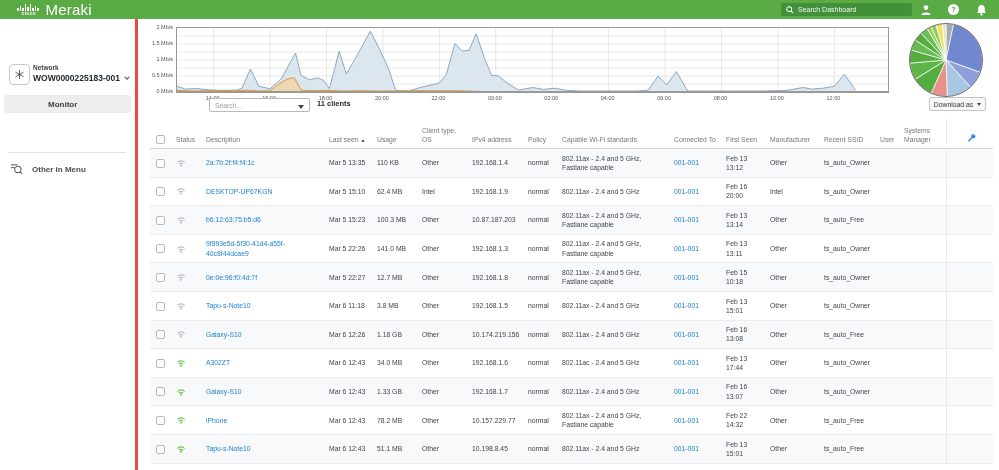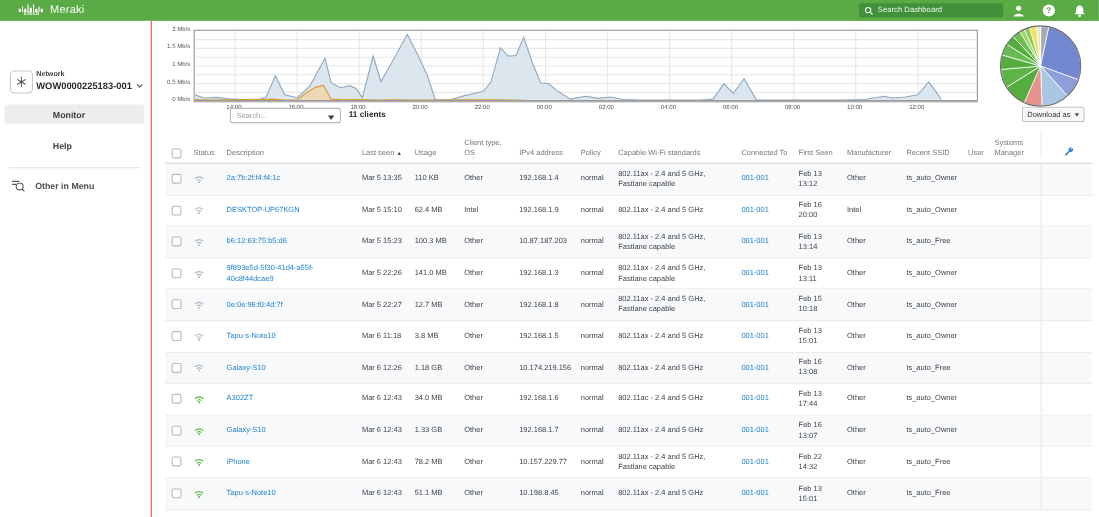--- a/index.html
+++ b/index.html
@@ -6,29 +6,29 @@
   body { font-family:"Liberation Sans","DejaVu Sans",sans-serif; background:#fff; }
   #app { position:relative; width:999px; height:470px; background:#fff; overflow:hidden; }
 
   
   .topbar { position:absolute; left:0; top:0; width:999px; height:19px; background:#5aaa46; display:flex; align-items:center; }
   .logo { display:flex; align-items:center; margin-left:17px; }
   .logo-bars { display:flex; align-items:flex-end; gap:1px; height:7px; margin-right:2px; }
   .logo-bars i { display:block; width:1.5px; background:#fff; }
   .logo-cisco-wrap { display:flex; flex-direction:column; align-items:center; line-height:1; }
   .logo-cisco { font-size:5px; color:#fff; font-weight:bold; letter-spacing:.3px; }
-  .brand { color:#ffffff; font-size:10px; margin-left:5px; font-weight:400; letter-spacing:.2px; }
+  .brand { color:#ffffff; font-size:15px; margin-left:5px; font-weight:400; letter-spacing:.2px; }
   .dash-search { position:absolute; left:781px; top:3px; width:131px; height:13px; background:#41903a; border-radius:2px; display:flex; align-items:center; padding:0 5px; }
   .dash-search .mag { margin-right:4px; }
   .dash-search .ph { color:#f2f7f0; font-size:7px; }
   .tb-icon { position:absolute; top:3px; width:13px; height:13px; display:flex; align-items:center; justify-content:center; }
   .help-circle { width:11px; height:11px; background:#fff; border-radius:50%; color:#4d9e3e; font-size:7.5px; font-weight:bold; display:flex; align-items:center; justify-content:center; }
 
   
-  .sidebar { position:absolute; left:0; top:19px; width:138px; height:451px; background:#fff; border-right:1px solid #ef4444; }
+  .sidebar { position:absolute; left:0; top:19px; width:138px; height:451px; background:#fff; border-right:3px solid #ef4444; }
   .net-icon-box { position:absolute; left:9px; top:45px; width:21px; height:21px; border:1px solid #c8c8c8; border-radius:4px; display:flex; align-items:center; justify-content:center; }
   .net-label { position:absolute; left:33px; top:45px; font-size:6.5px; font-weight:bold; color:#3a3f44; }
   .net-name { position:absolute; left:33px; top:54px; font-size:8.5px; font-weight:bold; color:#24292e; display:flex; align-items:center; }
   .chev { display:inline-block; width:4px; height:4px; border-right:1.2px solid #555; border-bottom:1.2px solid #555; transform:rotate(45deg); margin-left:5px; margin-top:-2px; }
   .side-item { position:absolute; left:4px; width:127px; height:18px; border-radius:3px; display:flex; align-items:center; padding-left:44px; font-size:8px; font-weight:bold; color:#3d4247; }
   .side-item.active { background:#ededee; }
   .side-divider { position:absolute; left:8px; right:9px; top:133px; height:1px; background:#e4e4e4; }
   .find-menu { position:absolute; left:10px; top:144px; display:flex; align-items:center; font-size:8px; font-weight:bold; color:#4a4f54; }
   .find-menu svg { margin-right:9px; }
 
@@ -129,23 +129,20 @@
           <circle cx="7" cy="7" r="1.4" fill="#5a5f64"></circle>
         </svg>
     </div>
     <div class="net-label">Network</div>
     <div class="net-name">
       <span>WOW0000225183-001</span>
       <span class="chev"></span>
     </div>
     <div class="side-item active" style="top:76px">
       <span>Monitor</span>
-    </div>
-    <div class="side-item" style="top:104px">
-      <span>Help</span>
     </div>
     <div class="side-divider"></div>
     <div class="find-menu">
       <svg width="13" height="12" viewBox="0 0 14 13">
           <g stroke="#55595e" stroke-width="1.1" fill="none">
             <line x1="1" y1="2" x2="8" y2="2"></line>
             <line x1="1" y1="5" x2="5" y2="5"></line>
             <circle cx="8.5" cy="7" r="3.4"></circle>
             <line x1="11" y1="9.6" x2="13.2" y2="11.8"></line>
           </g>

